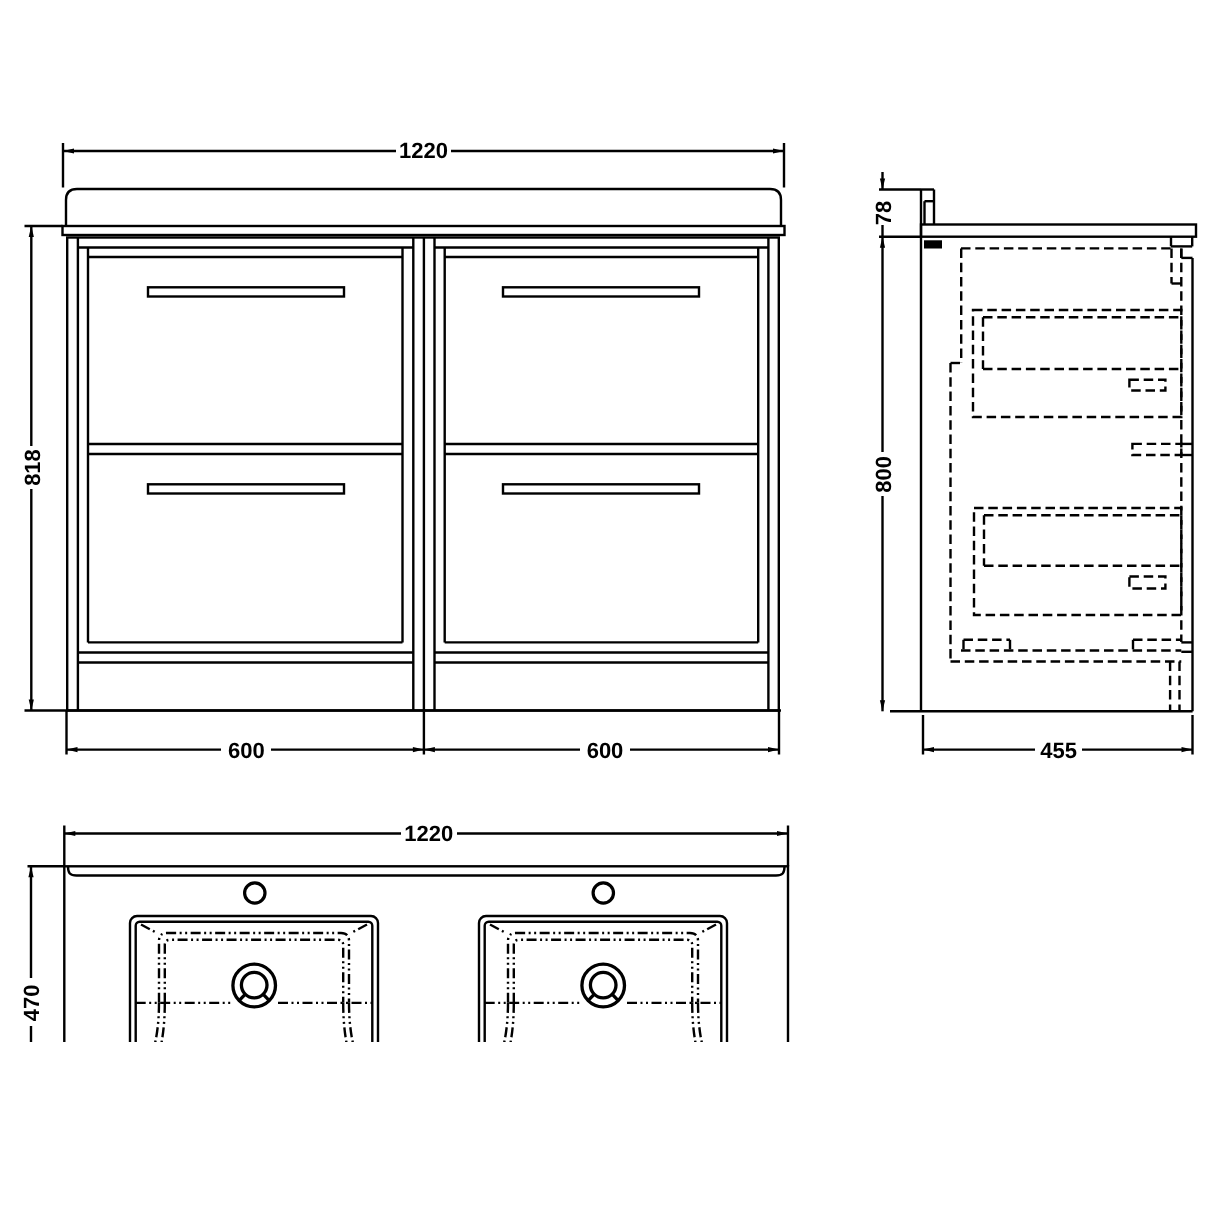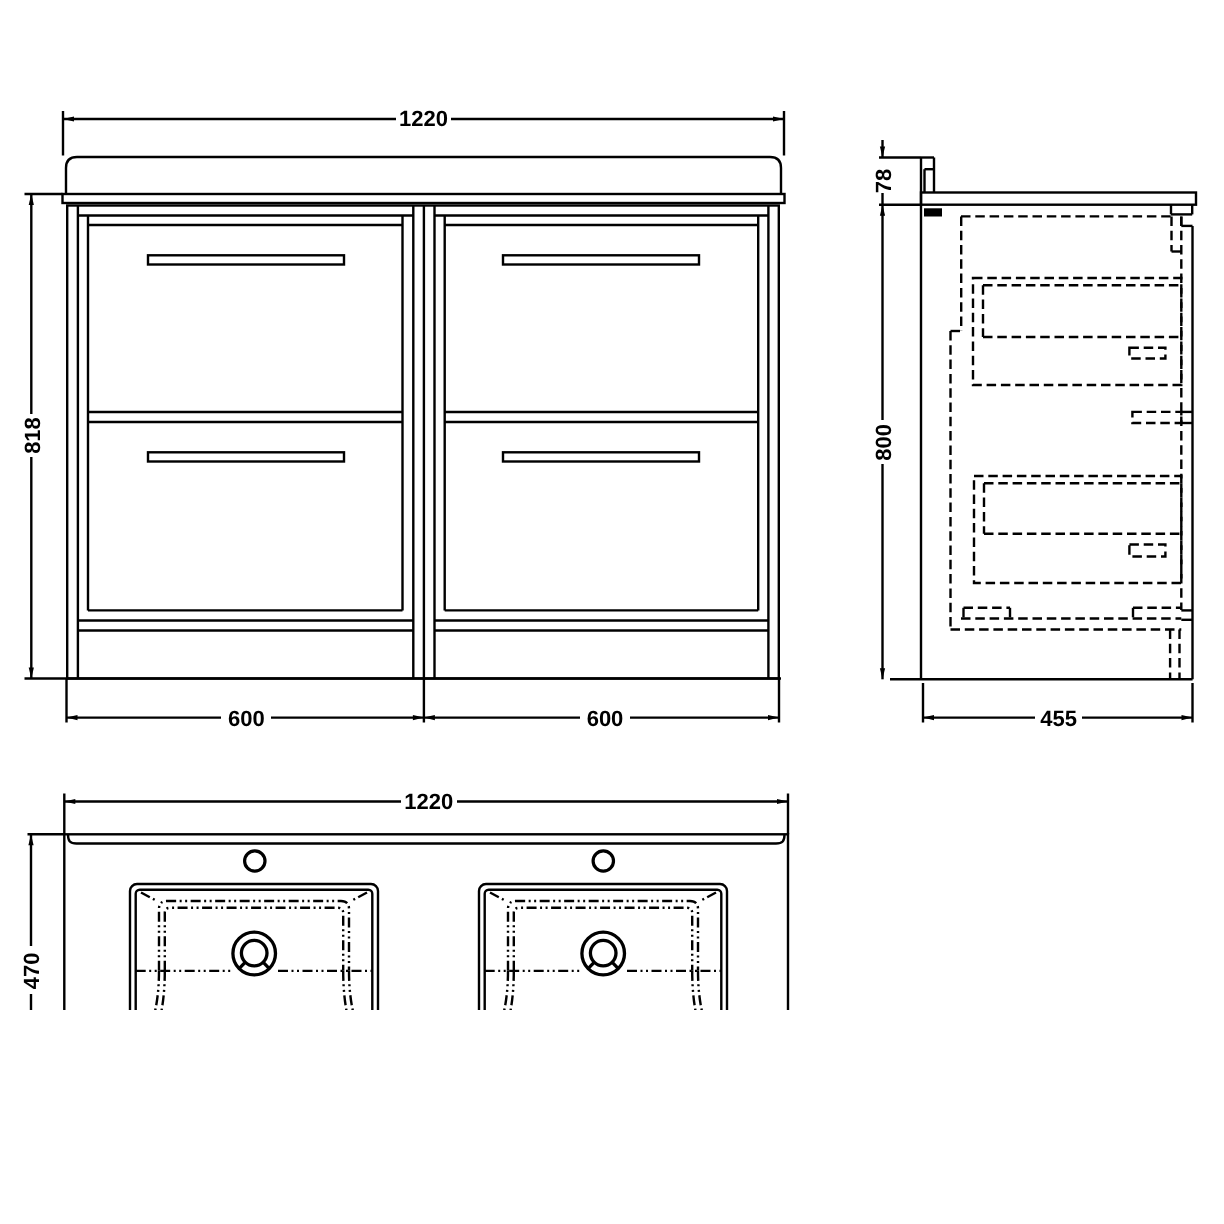--- a/index.html
+++ b/index.html
@@ -1,16 +1,16 @@
 <!DOCTYPE html>
 <html><head>
 <meta charset="utf-8">
 <style>
   html,body{margin:0;padding:0;background:#fff;}
-  .wrap{width:1224px;height:1010px;position:relative;background:#fff;}
+  .wrap{width:1224px;height:1010px;position:relative;background:#fff;margin-top:32px;}
   svg{display:block;}
   text{font-family:"Liberation Sans",sans-serif;font-weight:bold;fill:#000;text-rendering:geometricPrecision;}
 </style>
 </head>
 <body>
 <div class="wrap">
 <svg width="1224" height="1224" viewBox="0 0 1224 1224" fill="none" stroke-linecap="butt">
 <g stroke="#000" stroke-width="2.4">
 
 <g>

